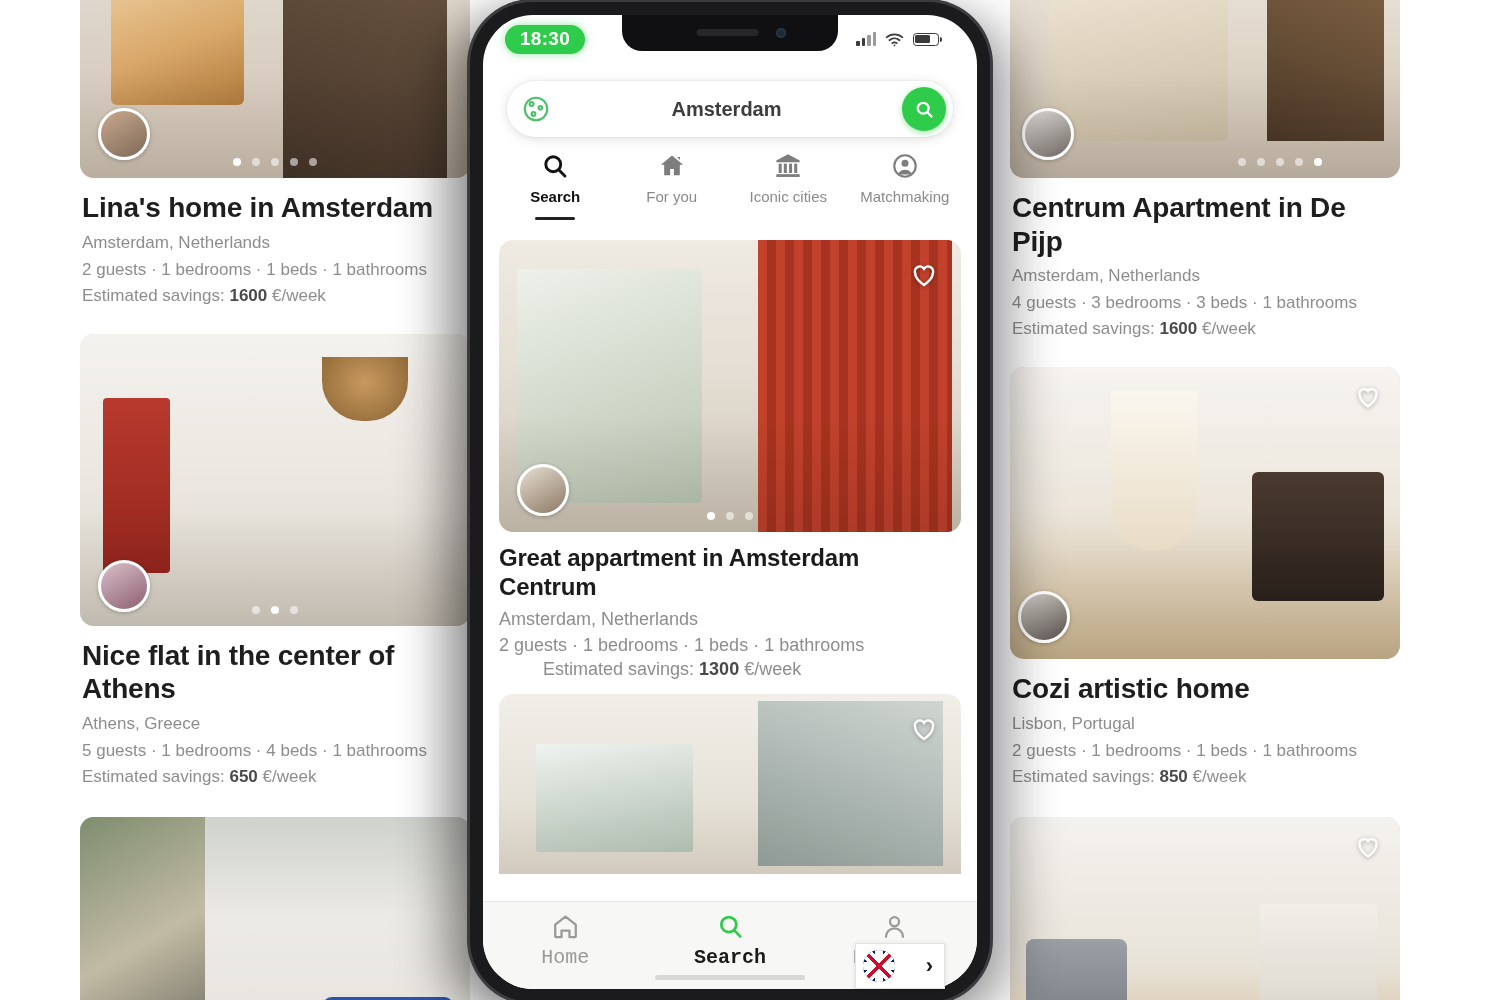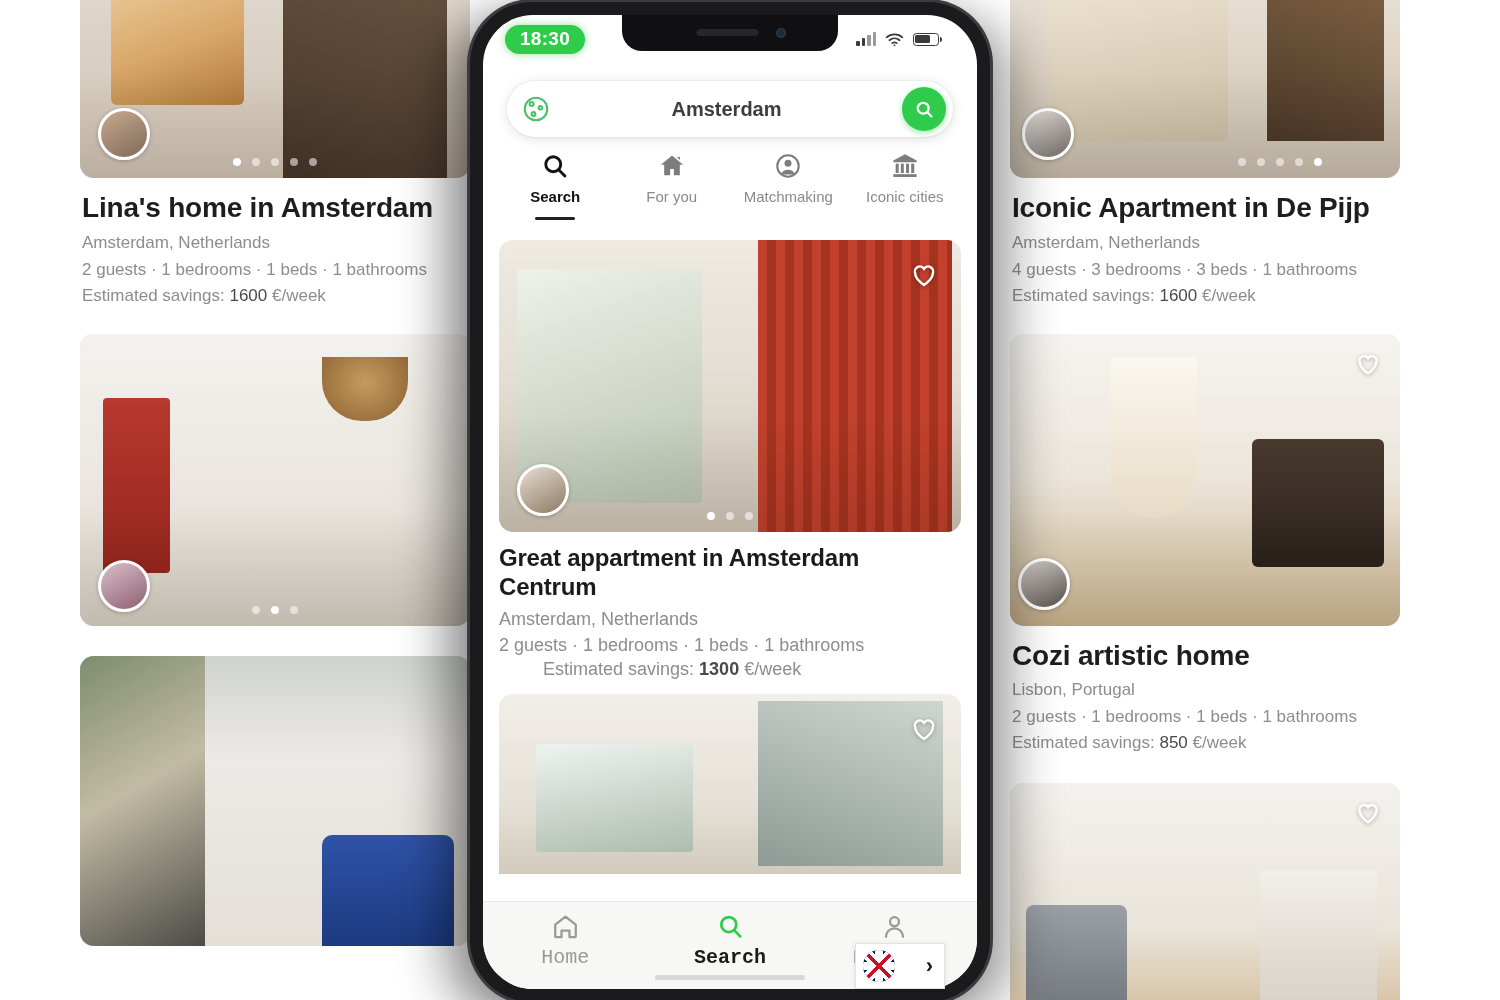--- a/index.html
+++ b/index.html
@@ -195,21 +195,21 @@
   }
   .listing-sub{
     font-size:17px; color:#8d8d8d; margin-top:7px; line-height:1.3;
   }
   .listing-meta{
     font-size:17px; color:#8d8d8d; margin-top:5px; line-height:1.35;
   }
   .listing-save{
     font-size:17px; color:#8d8d8d; margin-top:4px;
   }
-  .listing-save b{ color:#4a4a4a; font-weight:400; }
+  .listing-save b{ color:#4a4a4a; font-weight:700; }
 
   
   .phone{
     position:absolute;
     left:470px; top:2px;
     width:520px; height:1000px;
     border-radius:62px;
     background:#1b1b1d;
     padding:13px;
     box-shadow:
@@ -435,20 +435,30 @@
       <div class="photo" style="height:292px;">
         <div class="photo-inner scene-kitchen"></div>
         <div class="photo-overlay-grad"></div>
         <div class="avatar a2"></div>
         <div class="dots">
           <span class="dot"></span>
           <span class="dot active"></span>
           <span class="dot"></span>
         </div>
       </div>
+      <div class="listing-body">
+        <div class="listing-title">Nice flat in the center of Athens</div>
+        <div class="listing-sub">Athens, Greece</div>
+        <div class="listing-meta">5 guests · 1 bedrooms · 4 beds · 1 bathrooms</div>
+        <div class="listing-save">
+          <span>Estimated savings:</span>
+          <b>650</b>
+          <span>€/week</span>
+        </div>
+      </div>
     </div>
 
     <div class="listing" style="margin-top:30px;">
       <div class="photo" style="height:290px;">
         <div class="photo-inner scene-terrace"></div>
       </div>
     </div>
 
   </div>
 
@@ -461,21 +471,21 @@
         <div class="avatar a3" style="left:12px;bottom:18px;"></div>
         <div class="dots right-align">
           <span class="dot"></span>
           <span class="dot"></span>
           <span class="dot"></span>
           <span class="dot"></span>
           <span class="dot active"></span>
         </div>
       </div>
       <div class="listing-body">
-        <div class="listing-title">Iconic Apartment in De Pijp</div>
+        <div class="listing-title">Centrum Apartment in De Pijp</div>
         <div class="listing-sub">Amsterdam, Netherlands</div>
         <div class="listing-meta">4 guests · 3 bedrooms · 3 beds · 1 bathrooms</div>
         <div class="listing-save">
           <span>Estimated savings:</span>
           <b>1600</b>
           <span>€/week</span>
         </div>
       </div>
     </div>
 
@@ -585,42 +595,42 @@
                 <path d="M12 3 2.5 11h2.8v9h5.1v-5.4h3.2V20h5.1v-9h2.8L12 3z"></path>
                 <path d="M16.5 4.2h2.3v2.6l-2.3-2z"></path>
               </svg>
             </span>
             <span class="tab-label">For you</span>
             <span class="tab-underline"></span>
           </div>
 
           <div class="tab">
             <span class="tab-icon">
-              <svg viewBox="0 0 24 24" fill="none" stroke="currentColor" stroke-width="1.8">
-                <circle cx="12" cy="12" r="9.2"></circle>
-                <circle cx="12" cy="9.6" r="3" fill="currentColor" stroke="none"></circle>
-                <path d="M5.9 19.2a6.6 6.6 0 0 1 12.2 0" fill="currentColor" stroke="none"></path>
-              </svg>
-            </span>
-            <span class="tab-label">Matchmaking</span>
-            <span class="tab-underline"></span>
-          </div>
-
-          <div class="tab">
-            <span class="tab-icon">
               <svg viewBox="0 0 24 24" fill="currentColor">
                 <path d="M12 2 2 7.2v1.6h20V7.2L12 2z"></path>
                 <rect x="4" y="10" width="2.6" height="8"></rect>
                 <rect x="8.4" y="10" width="2.6" height="8"></rect>
                 <rect x="12.9" y="10" width="2.6" height="8"></rect>
                 <rect x="17.3" y="10" width="2.6" height="8"></rect>
                 <rect x="2" y="19" width="20" height="2.4"></rect>
               </svg>
             </span>
             <span class="tab-label">Iconic cities</span>
+            <span class="tab-underline"></span>
+          </div>
+
+          <div class="tab">
+            <span class="tab-icon">
+              <svg viewBox="0 0 24 24" fill="none" stroke="currentColor" stroke-width="1.8">
+                <circle cx="12" cy="12" r="9.2"></circle>
+                <circle cx="12" cy="9.6" r="3" fill="currentColor" stroke="none"></circle>
+                <path d="M5.9 19.2a6.6 6.6 0 0 1 12.2 0" fill="currentColor" stroke="none"></path>
+              </svg>
+            </span>
+            <span class="tab-label">Matchmaking</span>
             <span class="tab-underline"></span>
           </div>
 
         </div>
 
         <div class="feed">
 
           <div class="p-card">
             <div class="p-photo">
               <div class="photo-inner scene-amsroom"></div>

